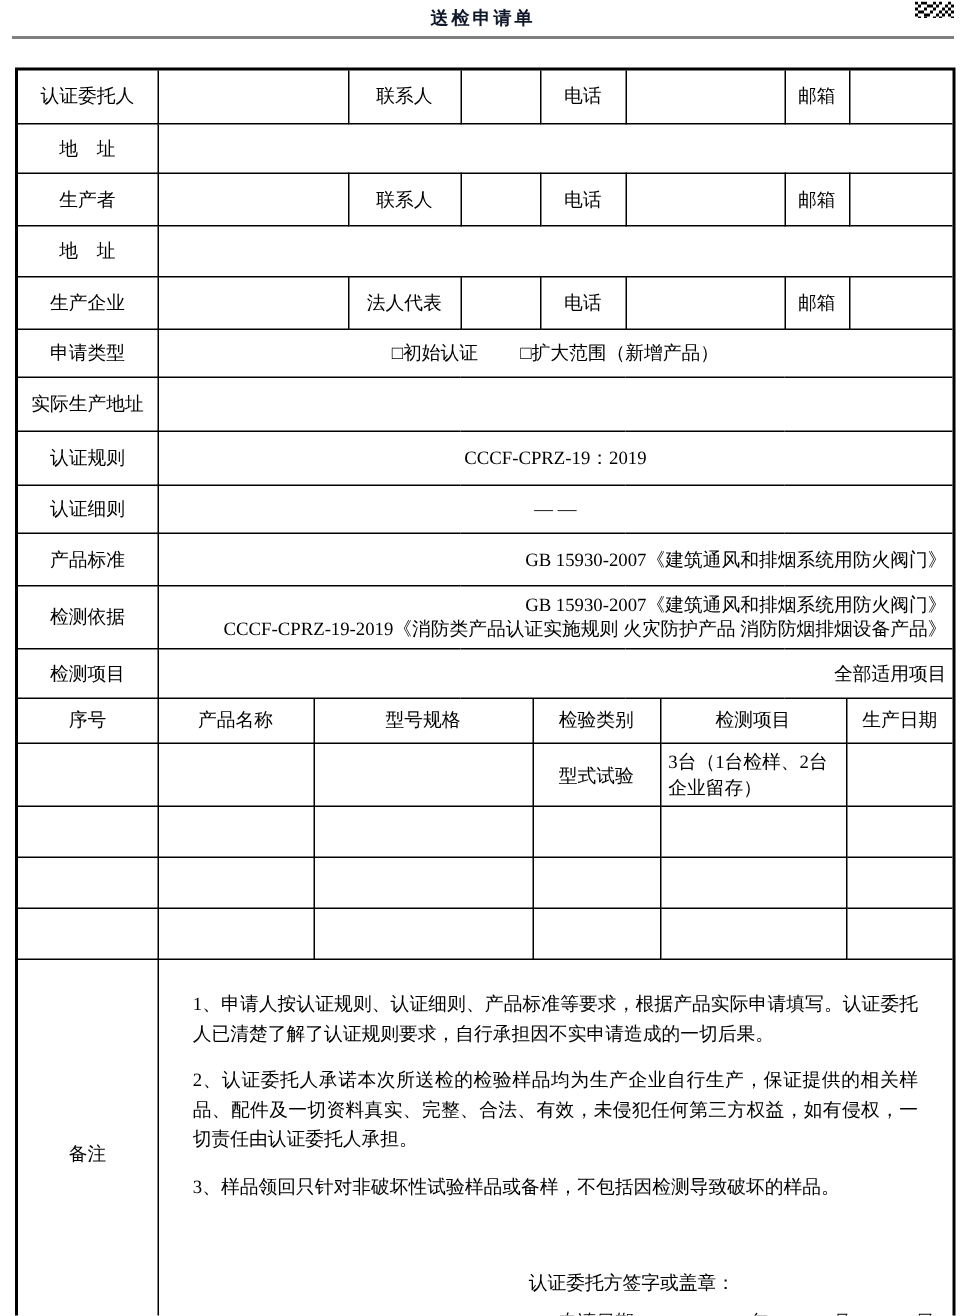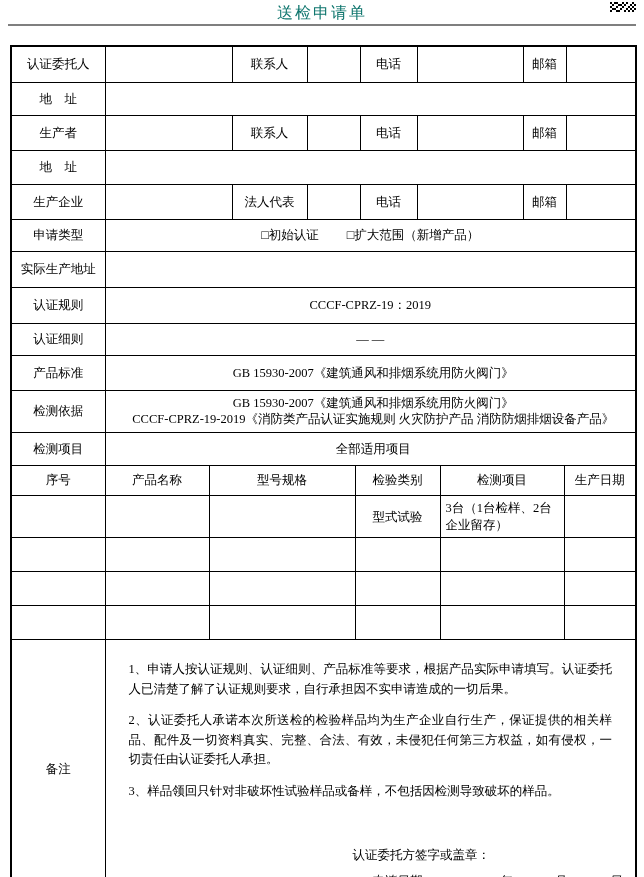--- a/index.html
+++ b/index.html
@@ -2,42 +2,42 @@
 <html><head>
 <meta charset="utf-8">
 <style>
   html,body{margin:0;padding:0;}
   body{
     width:644px;height:877px;background:#ffffff;position:relative;
     font-family:"Liberation Serif","DejaVu Serif",serif;color:#000;
   }
   .doc-header{position:relative;padding-top:3px;}
   .doc-title{
-    text-align:center;font-size:16px;font-weight:normal;color:#0f766e;
+    text-align:center;font-size:12px;font-weight:bold;color:#0f172a;
     letter-spacing:2px;line-height:19px;
   }
   .title-rule{border:0;border-top:2px solid #7f7f7f;margin:2px 8px 0 8px;}
   .qr{position:absolute;top:0;right:8px;width:26px;height:12px;overflow:hidden;}
   .form-wrap{
     position:absolute;left:10px;top:45px;width:623px;
     border:2px solid #000;background:#fff;
   }
   table{border-collapse:collapse;width:100%;table-layout:fixed;}
   td{
     border:1px solid #000;font-size:12.5px;line-height:16px;
     padding:1px 4px;overflow:hidden;vertical-align:middle;
   }
   td:first-child{border-left:0;}
   td:last-child{border-right:0;}
   table.tA tr:first-child td{border-top:0;}
   table.tB tr:first-child td{border-top:0;}
   table.tB tr:last-child td{border-bottom:0;}
   .lbl{text-align:center;}
   .ctr{text-align:center;}
-  .lft{text-align:center;padding-left:10px;margin-left:48px;}
+  .lft{text-align:right;padding-left:10px;margin-left:48px;}
   .nowrap{white-space:nowrap;}
   .opt2{margin-left:28px;}
   .qty{line-height:17px;padding:2px 5px;}
   .remarks{vertical-align:top;padding:8px 11px 6px 11px;}
   .remarks p{margin:12px;line-height:19.5px;text-align:justify;}
   .sig-block{margin-top:44px;}
   .sig-line1{margin-left:236px;line-height:20px;font-family:Liberation Serif, serif;}
   .sig-line2{margin-left:254px;line-height:20px;margin-top:6px;font-style:italic;}
   .sig-line2 .yr{margin-left:62px;}
   .sig-line2 .mo{margin-left:39px;}

